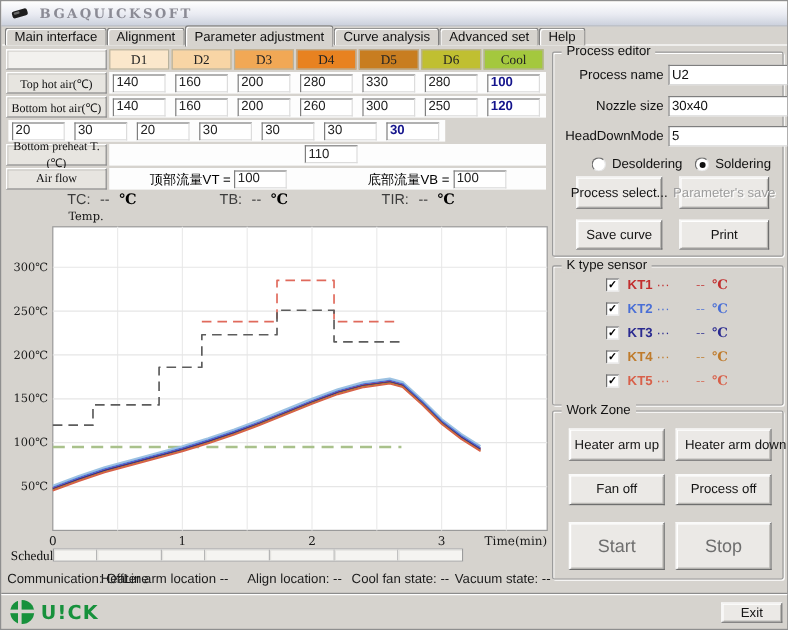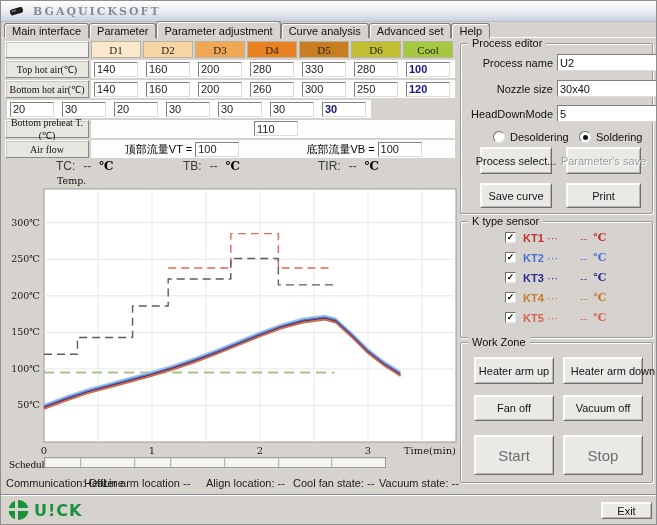--- a/index.html
+++ b/index.html
@@ -87,21 +87,21 @@
   <div class="titlebar">
     <svg class="app-icon" width="16" height="12" viewBox="0 0 16 12">
       <rect x="1" y="3" width="13" height="6" rx="2" fill="#1d1d1d" transform="rotate(-16 8 6)"></rect>
       <rect x="2.5" y="4" width="5" height="2" rx="1" fill="#6a6a6a" transform="rotate(-16 8 6)"></rect>
     </svg>
     <span class="title">BGAQUICKSOFT</span>
   </div>
 
   <div class="tabstrip">
       <div class="tab">Main interface</div>
-      <div class="tab">Parameter</div>
+      <div class="tab">Alignment</div>
       <div class="tab active">Parameter adjustment</div>
       <div class="tab">Curve analysis</div>
       <div class="tab">Advanced set</div>
       <div class="tab">Help</div>
     </div>
   <div class="page-top"></div>
 
   <div class="ptable">
     <div class="trow">
       <div class="rlabel empty"></div>
@@ -356,21 +356,21 @@
           <span style="color: rgb(216, 96, 74); margin-left: 6px; font-family: &quot;DejaVu Serif&quot;, serif;">℃</span>
         </div>
       </div>
   </div>
 
   <div class="gbox" style="left:459px;top:341px;width:193px;height:141px;">
     <div class="legend">Work Zone</div>
     <div class="btn" style="left:13px;top:14px;width:80px;height:27px;">Heater arm up</div>
     <div class="btn" style="left:102px;top:14px;width:80px;height:27px;padding-left:20px;">Heater arm down</div>
     <div class="btn" style="left:13px;top:52px;width:80px;height:26px;">Fan off</div>
-    <div class="btn" style="left:102px;top:52px;width:80px;height:26px;">Vacuum off</div>
+    <div class="btn" style="left:102px;top:52px;width:80px;height:26px;">Process off</div>
     <div class="btn big" style="left:13px;top:92px;width:80px;height:40px;">Start</div>
     <div class="btn big" style="left:102px;top:92px;width:80px;height:40px;">Stop</div>
   </div>
 
   <div class="logo">
     <svg width="24" height="24" viewBox="0 0 24 24">
       <circle cx="11.5" cy="12" r="10" fill="#17913c"></circle>
       <rect x="8" y="1" width="3" height="22" fill="#d6d3ce"></rect>
       <rect x="1" y="10" width="21" height="3" fill="#d6d3ce"></rect>
     </svg>

